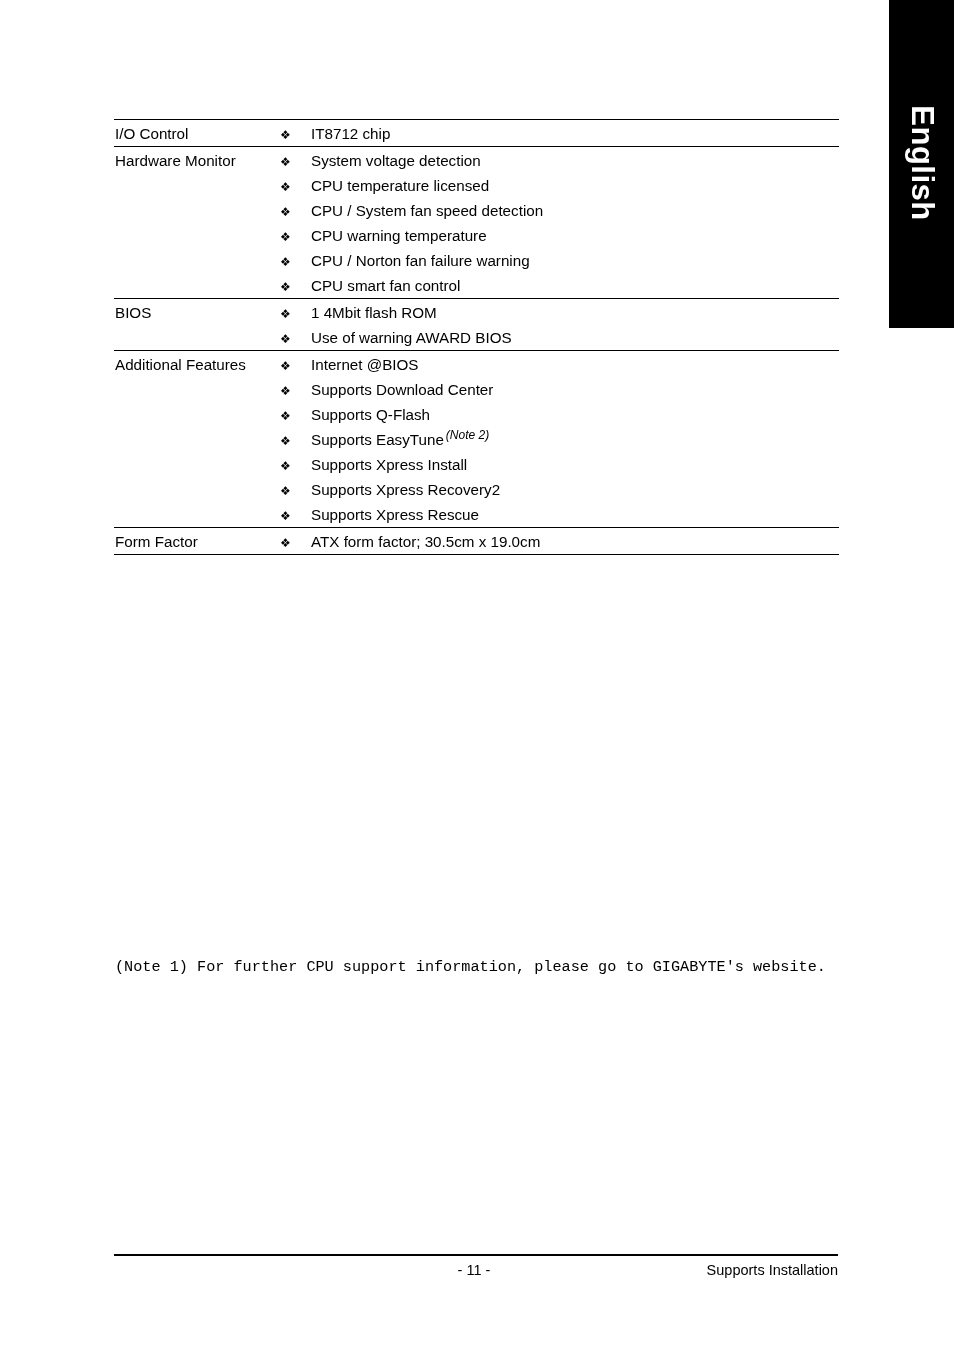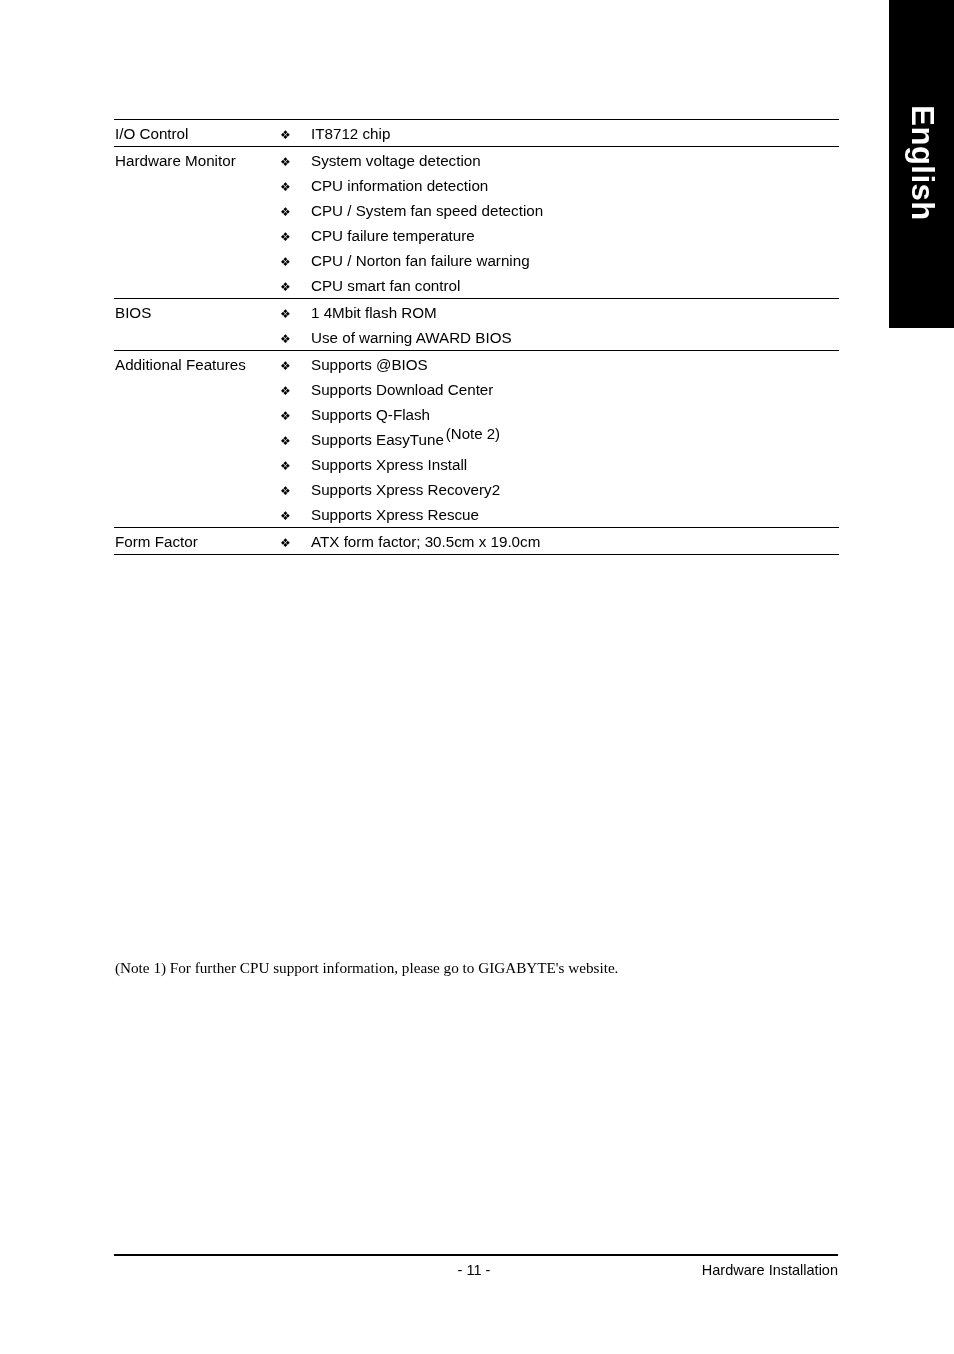--- a/index.html
+++ b/index.html
@@ -93,37 +93,38 @@
     text-align: left;
     padding-left: 0px;
   }
   .item-text {
     flex: 1 1 auto;
     font-size: 15.2px;
     line-height: 25px;
     white-space: nowrap;
   }
   .item-text sup {
-    font-size: 15px;
+    font-size: 12px;
     vertical-align: super;
     line-height: 0;
     margin-left: 2px;
+    font-style: italic;
   }
 
   
   .notes {
     position: absolute;
     left: 115px;
     top: 955px;
     width: 740px;
   }
   .note-line {
     font-size: 15.2px;
     line-height: 25px;
-    font-family: Liberation Serif, serif;
+    font-family: Liberation Mono, monospace;
     white-space: nowrap;
   }
 
   
   .footer {
     position: absolute;
     left: 114px;
     top: 1254px;
     width: 724px;
   }
@@ -177,29 +178,29 @@
           </tr>
           <tr class="group">
             <td class="cat">Hardware Monitor</td>
             <td class="items">
               <div class="item-line">
                 <span class="bullet">❖</span>
                 <span class="item-text">System voltage detection</span>
               </div>
               <div class="item-line">
                 <span class="bullet">❖</span>
-                <span class="item-text">CPU information detection</span>
+                <span class="item-text">CPU temperature licensed</span>
               </div>
               <div class="item-line">
                 <span class="bullet">❖</span>
                 <span class="item-text">CPU / System fan speed detection</span>
               </div>
               <div class="item-line">
                 <span class="bullet">❖</span>
-                <span class="item-text">CPU failure temperature</span>
+                <span class="item-text">CPU warning temperature</span>
               </div>
               <div class="item-line">
                 <span class="bullet">❖</span>
                 <span class="item-text">CPU / Norton fan failure warning</span>
               </div>
               <div class="item-line">
                 <span class="bullet">❖</span>
                 <span class="item-text">CPU smart fan control</span>
               </div>
             </td>
@@ -215,21 +216,21 @@
                 <span class="bullet">❖</span>
                 <span class="item-text">Use of warning AWARD BIOS</span>
               </div>
             </td>
           </tr>
           <tr class="group">
             <td class="cat">Additional Features</td>
             <td class="items">
               <div class="item-line">
                 <span class="bullet">❖</span>
-                <span class="item-text">Supports @BIOS</span>
+                <span class="item-text">Internet @BIOS</span>
               </div>
               <div class="item-line">
                 <span class="bullet">❖</span>
                 <span class="item-text">Supports Download Center</span>
               </div>
               <div class="item-line">
                 <span class="bullet">❖</span>
                 <span class="item-text">Supports Q-Flash</span>
               </div>
               <div class="item-line">
@@ -264,17 +265,17 @@
   </div>
 
   <div class="notes">
     <div class="note-line">(Note 1) For further CPU support information, please go to GIGABYTE's website.</div>
   </div>
 
   <div class="footer">
     <div class="footer-rule"></div>
     <div class="footer-row">
       <div class="footer-page">- 11 -</div>
-      <div class="footer-section">Hardware Installation</div>
+      <div class="footer-section">Supports Installation</div>
     </div>
   </div>
 
 </div>
 
 </body></html>

